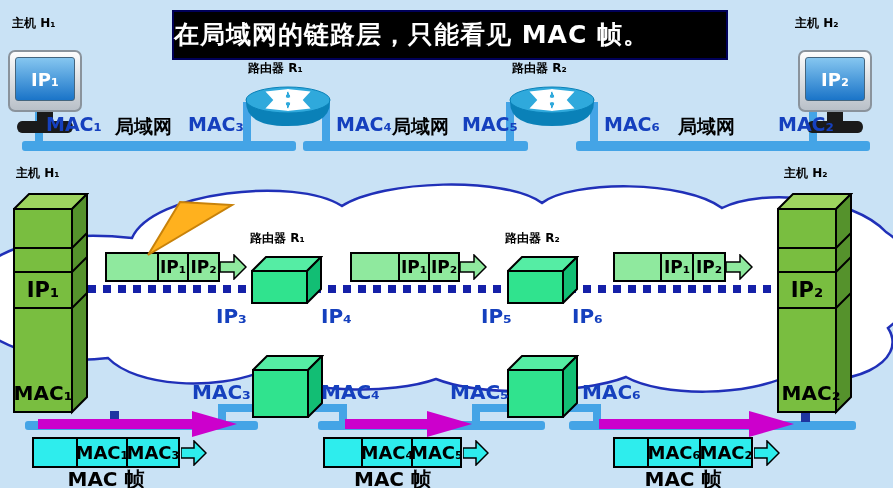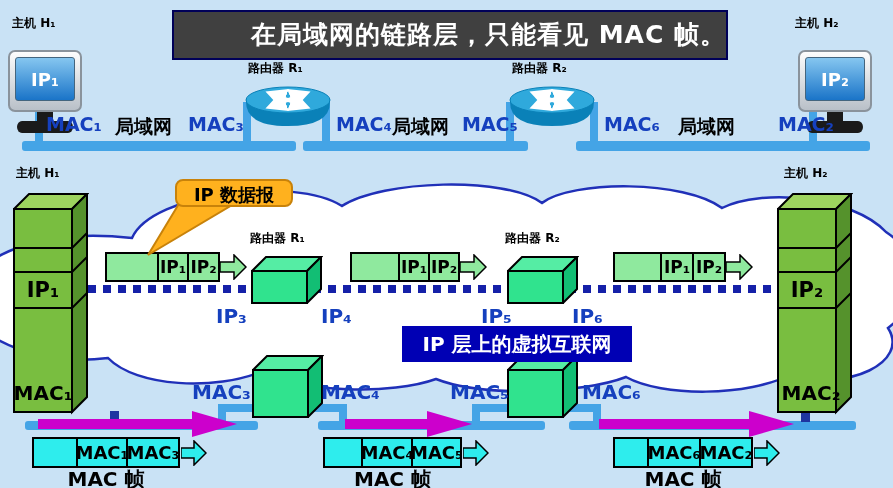--- a/index.html
+++ b/index.html
@@ -5,22 +5,22 @@
   html,body{margin:0;padding:0;}
   .stage{position:relative;width:893px;height:488px;background:#C9E2F5;overflow:hidden;
          font-family:"DejaVu Sans",sans-serif;}
   .abs{position:absolute;}
   .z1{z-index:1}.z2{z-index:2}.z3{z-index:3}.z4{z-index:4}.z5{z-index:5}.z6{z-index:6}
   .lbl{position:absolute;font-weight:bold;white-space:nowrap;color:#000;}
   .blue{color:#1540BE;}
   .s18{font-size:12px;}.s19{font-size:19px;}.s20{font-size:20px;}.s21{font-size:21px;}
   .lanline{position:absolute;background:#44A4E6;border-radius:3px;}
   .stub{position:absolute;background:#1E35A0;}
-  .banner{position:absolute;left:172px;top:10px;width:552px;height:46px;background:#404040;
-          border:2px solid #000058;color:#fff;font-size:25px;font-weight:bold;text-align:right;
+  .banner{position:absolute;left:172px;top:10px;width:552px;height:46px;background:#000000;
+          border:2px solid #000058;color:#fff;font-size:25px;font-weight:bold;text-align:left;
           line-height:46px;letter-spacing:1px;}
   .dotted{position:absolute;left:88px;top:285px;width:714px;height:8px;
           background:repeating-linear-gradient(90deg,#1520A8 0 8px,transparent 8px 15px);}
   .overlaybox{position:absolute;left:402px;top:326px;width:230px;height:36px;background:#0000B4;
           color:#fff;font-size:20px;font-weight:bold;text-align:center;line-height:36px;}
   .callout{position:absolute;left:175px;top:179px;width:118px;height:28px;background:#FFB11E;
           border:2px solid #C8820A;border-radius:8px;color:#000;font-size:18px;font-weight:bold;
           text-align:center;line-height:28px;box-sizing:border-box;}
   .monitor{position:absolute;width:78px;height:94px;}
   .mon-bezel{position:absolute;left:0;top:4px;width:74px;height:62px;box-sizing:border-box;
@@ -251,19 +251,17 @@
   <div class="lbl s20 blue z5" style="left:481px;top:304px">IP₅</div>
   <div class="lbl s20 blue z5" style="left:572px;top:304px">IP₆</div>
   <div class="lbl s20 blue z5" style="left:192px;top:380px">MAC₃</div>
   <div class="lbl s20 blue z5" style="left:321px;top:380px">MAC₄</div>
   <div class="lbl s20 blue z5" style="left:450px;top:380px">MAC₅</div>
   <div class="lbl s20 blue z5" style="left:582px;top:380px">MAC₆</div>
 
   <svg class="abs z6" style="left:140px;top:198px" width="100" height="60">
     <polygon points="40,4 92,7 8,57" fill="#FFB11E" stroke="#C8820A" stroke-width="2"></polygon>
   </svg>
-  <div class="callout z6">IP 数据报</div>
-
-  <div class="overlaybox z6">IP 层上的虚拟互联网</div>
+
 
   <div class="banner z6">在局域网的链路层，只能看见 MAC 帧。</div>
 
 </div>
 
 </body></html>

